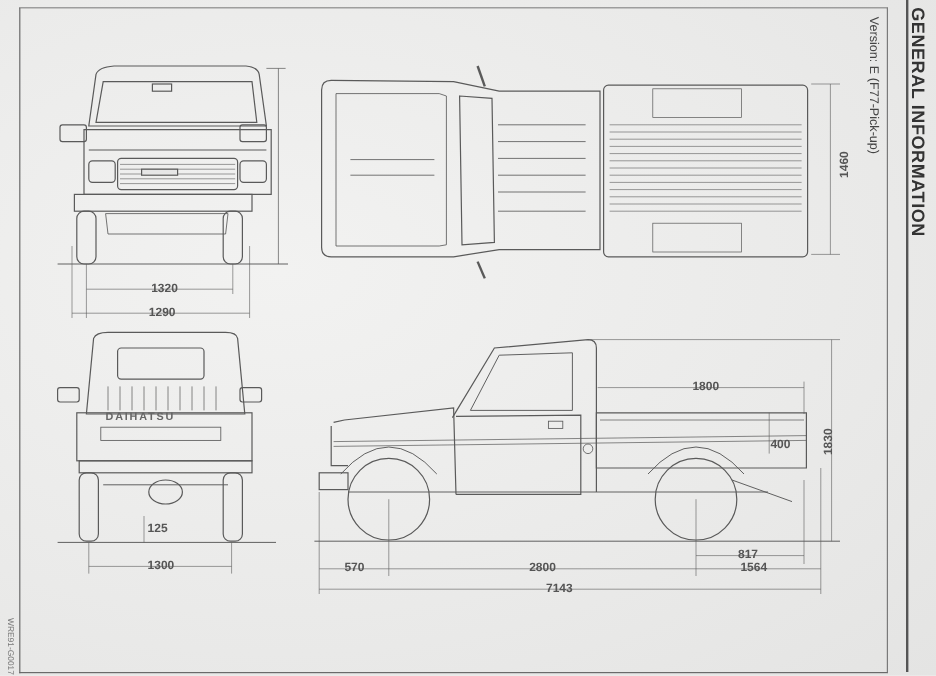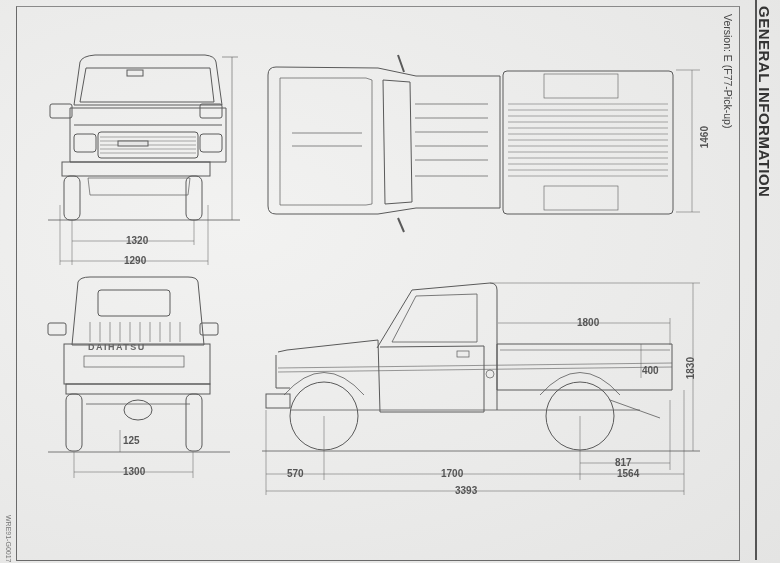--- a/index.html
+++ b/index.html
@@ -191,18 +191,18 @@
 
   <div class="dim-label" style="left:126px; top:236px;">1320</div>
   <div class="dim-label" style="left:124px; top:256px;">1290</div>
   <div class="dim-label" style="left:123px; top:436px;">125</div>
   <div class="dim-label" style="left:123px; top:467px;">1300</div>
   <div class="dim-label vert" style="left:700px; top:126px;">1460</div>
   <div class="dim-label" style="left:577px; top:318px;">1800</div>
   <div class="dim-label" style="left:622px; top:366px;margin-left:20px;">400</div>
   <div class="dim-label vert" style="left:686px; top:357px;">1830</div>
   <div class="dim-label" style="left:287px; top:469px;text-align:center;">570</div>
-  <div class="dim-label" style="left:441px; top:469px;">1700</div>
+  <div class="dim-label" style="left:441px; top:469px;">2800</div>
   <div class="dim-label" style="left:615px; top:458px;">817</div>
   <div class="dim-label" style="left:617px; top:469px;">1564</div>
-  <div class="dim-label" style="left:455px; top:486px;">3393</div>
+  <div class="dim-label" style="left:455px; top:486px;">7143</div>
   <div class="dim-label" style="left:88px; top:342px; font-size:9px; letter-spacing:1.5px; font-weight:bold; color:#666;">DAIHATSU</div>
 </div>
 
 </body></html>

